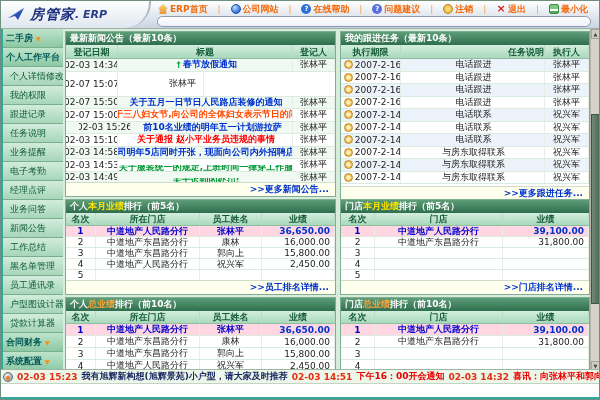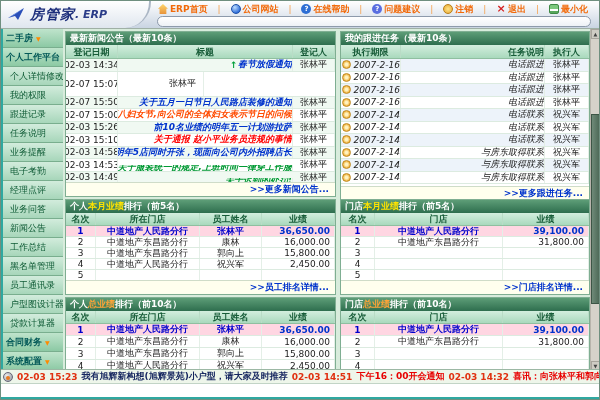--- a/index.html
+++ b/index.html
@@ -85,21 +85,21 @@
   .news .trow, .tasks .trow { height:12.5px; }
   .news .trow.tall { height:25px;gap:44px; }
   .news .trow.tall .c-title { white-space:normal; line-height:11px; }
   .rank .trow { height:11px; }
   .rank.tot .trow { height:12px; }
   .news .trow:nth-child(even) { background:#f0f9f2; }
   .tasks .trow:nth-child(even) { background:#edf3fa; }
   .trow.hl { background:#ffd6e2 !important; color:#0000cc; font-weight:bold; }
   .c-center { justify-content:center; }
   .c-right { justify-content:flex-end; padding-right:4px; }
-  .c-left { justify-content:flex-end; padding-left:2px;font-style:italic; }
+  .c-left { justify-content:center; padding-left:2px; }
   .c-title { cursor:pointer; font-weight:bold; }
   .clr-blue { color:#0033cc; } .clr-orange { color:#ff4a00; } .clr-red { color:#ff0000; }
   .clr-green { color:#009933;margin-top:6px; }
   .pfoot { position:absolute; left:0; right:0; bottom:0; height:14px; line-height:13px;
            background:#ffffee; border-top:1px solid #cfdcc8; text-align:right; padding-right:6px; }
   .more { color:#0033cc; font-weight:bold; cursor:pointer; text-decoration:none; font-size:9px;text-align:center; }
 
   
   .vscroll { position:absolute; top:0; right:0; width:9px; height:342px; background:#d6d2ca;
              border-left:1px solid #b8b4ac; }
@@ -222,21 +222,21 @@
               <div class="c-center" style="flex: 0 0 52px;">02-07 15:50</div>
               <div class="c-left c-title clr-blue" style="flex: 1 1 0%;">关于五月一日节日人民路店装修的通知</div>
               <div class="c-center" style="flex: 0 0 42px;">张林平</div>
             </div>
             <div class="trow">
               <div class="c-center" style="flex: 0 0 52px;">02-07 15:00</div>
               <div class="c-left c-title clr-orange" style="flex: 1 1 0%;">关于三八妇女节,向公司的全体妇女表示节日的问候</div>
               <div class="c-center" style="flex: 0 0 42px;">张林平</div>
             </div>
             <div class="trow">
-              <div class="c-center" style="flex: 0 0 52px;">02-03 15:26</div>
+              <div class="c-center" style="flex: 0 0 52px; margin-left: 13px;">02-03 15:26</div>
               <div class="c-left c-title clr-blue" style="flex: 1 1 0%;">前10名业绩的明年五一计划游拉萨</div>
               <div class="c-center" style="flex: 0 0 42px;">张林平</div>
             </div>
             <div class="trow">
               <div class="c-center" style="flex: 0 0 52px;">02-03 15:10</div>
               <div class="c-left c-title clr-red" style="flex: 1 1 0%;">关于通报 赵小平业务员违规的事情</div>
               <div class="c-center" style="flex: 0 0 42px;">张林平</div>
             </div>
             <div class="trow">
               <div class="c-center" style="flex: 0 0 52px;">02-03 14:58</div>

